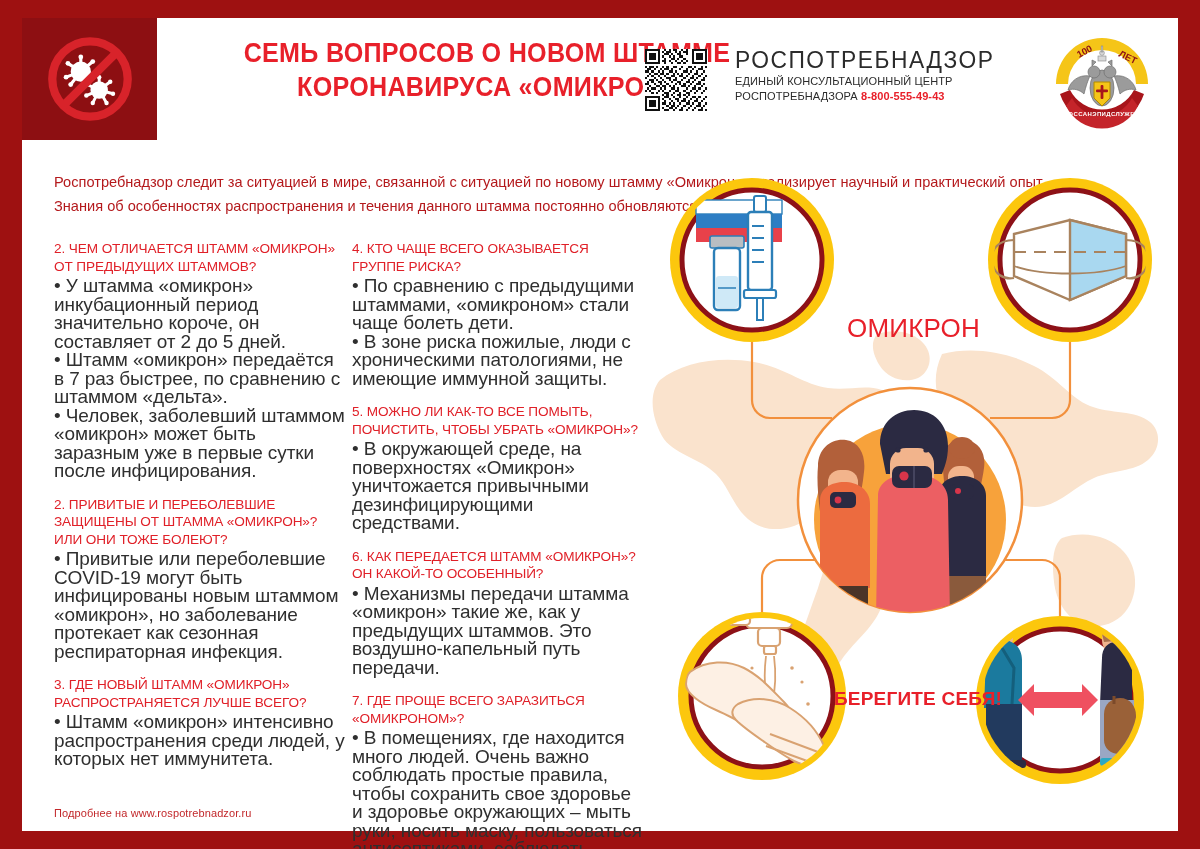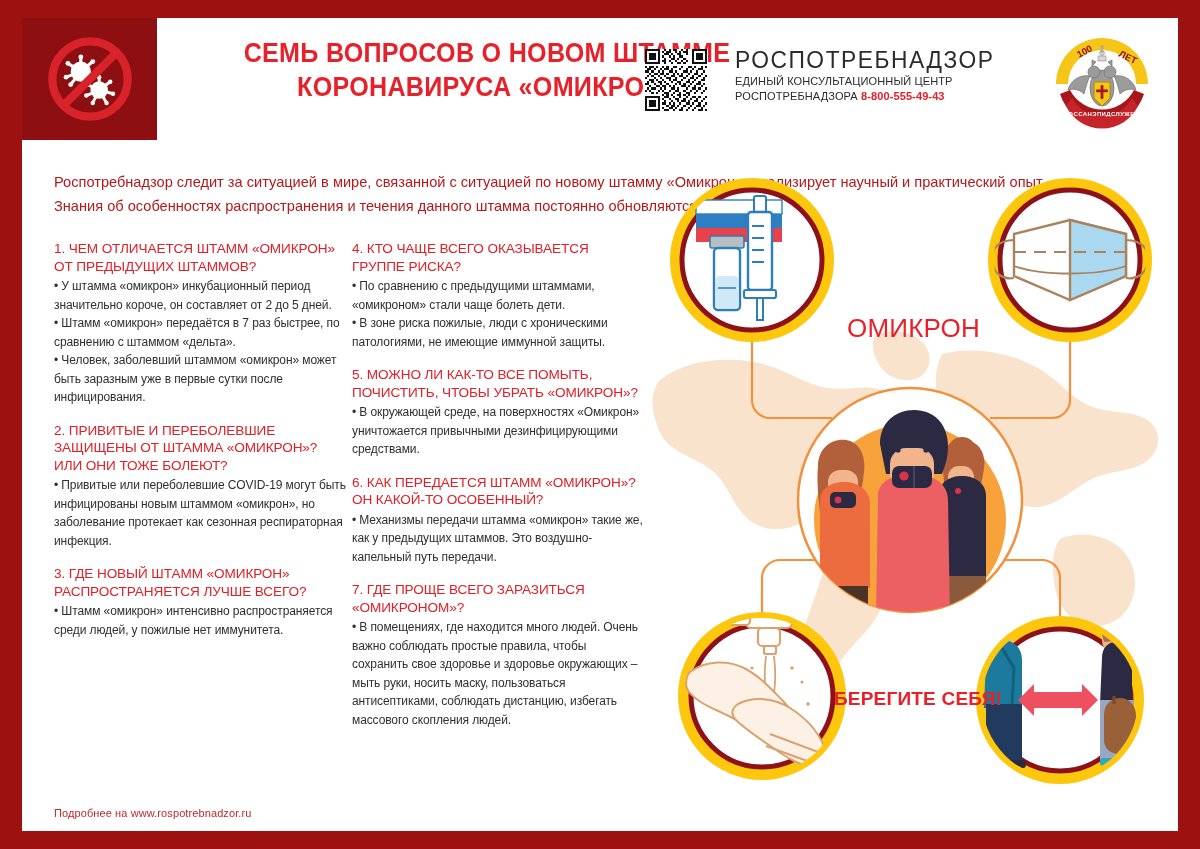--- a/index.html
+++ b/index.html
@@ -142,21 +142,21 @@
   .q {
     color: #e02028;
     font-size: 13.6px;
     line-height: 17.5px;
     font-weight: normal;
     letter-spacing: -0.1px;
     margin-bottom: 2px;
   }
   .a {
     color: #2f2f2f;
-    font-size: 12px;
+    font-size: 19px;
     line-height: 18.5px;
     letter-spacing: -0.1px;
   }
   .a p { margin-bottom: 0px; }
 
   
   .footer {
     position: absolute;
     left: 32px;
     bottom: 12px;
@@ -532,37 +532,37 @@
       </div>
     </div>
 
     <div class="intro">
       <div>Роспотребнадзор следит за ситуацией в мире, связанной с ситуацией по новому штамму «Омикрон», анализирует научный и практический опыт.</div>
       <div>Знания об особенностях распространения и течения данного штамма постоянно обновляются.</div>
     </div>
 
     <div class="col col-1" id="col1">
         <div class="qa">
-          <div class="q">1. ЧЕМ ОТЛИЧАЕТСЯ ШТАММ «ОМИКРОН» ОТ ПРЕДЫДУЩИХ ШТАММОВ?</div>
+          <div class="q">2. ЧЕМ ОТЛИЧАЕТСЯ ШТАММ «ОМИКРОН» ОТ ПРЕДЫДУЩИХ ШТАММОВ?</div>
           <div class="a">
             <p>• У штамма «омикрон» инкубационный период значительно короче, он составляет от 2 до 5 дней.</p>
             <p>• Штамм «омикрон» передаётся в 7 раз быстрее, по сравнению с штаммом «дельта».</p>
             <p>• Человек, заболевший штаммом «омикрон» может быть заразным уже в первые сутки после инфицирования.</p>
           </div>
         </div>
         <div class="qa">
           <div class="q">2. ПРИВИТЫЕ И ПЕРЕБОЛЕВШИЕ ЗАЩИЩЕНЫ ОТ ШТАММА «ОМИКРОН»? ИЛИ ОНИ ТОЖЕ БОЛЕЮТ?</div>
           <div class="a">
             <p>• Привитые или переболевшие COVID-19 могут быть инфицированы новым штаммом «омикрон», но заболевание протекает как сезонная респираторная инфекция.</p>
           </div>
         </div>
         <div class="qa">
           <div class="q">3. ГДЕ НОВЫЙ ШТАММ «ОМИКРОН» РАСПРОСТРАНЯЕТСЯ ЛУЧШЕ ВСЕГО?</div>
           <div class="a">
-            <p>• Штамм «омикрон» интенсивно распространяется среди людей, у пожилые нет иммунитета.</p>
+            <p>• Штамм «омикрон» интенсивно распространения среди людей, у которых нет иммунитета.</p>
           </div>
         </div>
       </div>
 
     <div class="col col-2" id="col2">
         <div class="qa">
           <div class="q">4. КТО ЧАЩЕ ВСЕГО ОКАЗЫВАЕТСЯ ГРУППЕ РИСКА?</div>
           <div class="a">
             <p>• По сравнению с предыдущими штаммами, «омикроном» стали чаще болеть дети.</p>
             <p>• В зоне риска пожилые, люди с хроническими патологиями, не имеющие иммунной защиты.</p>

